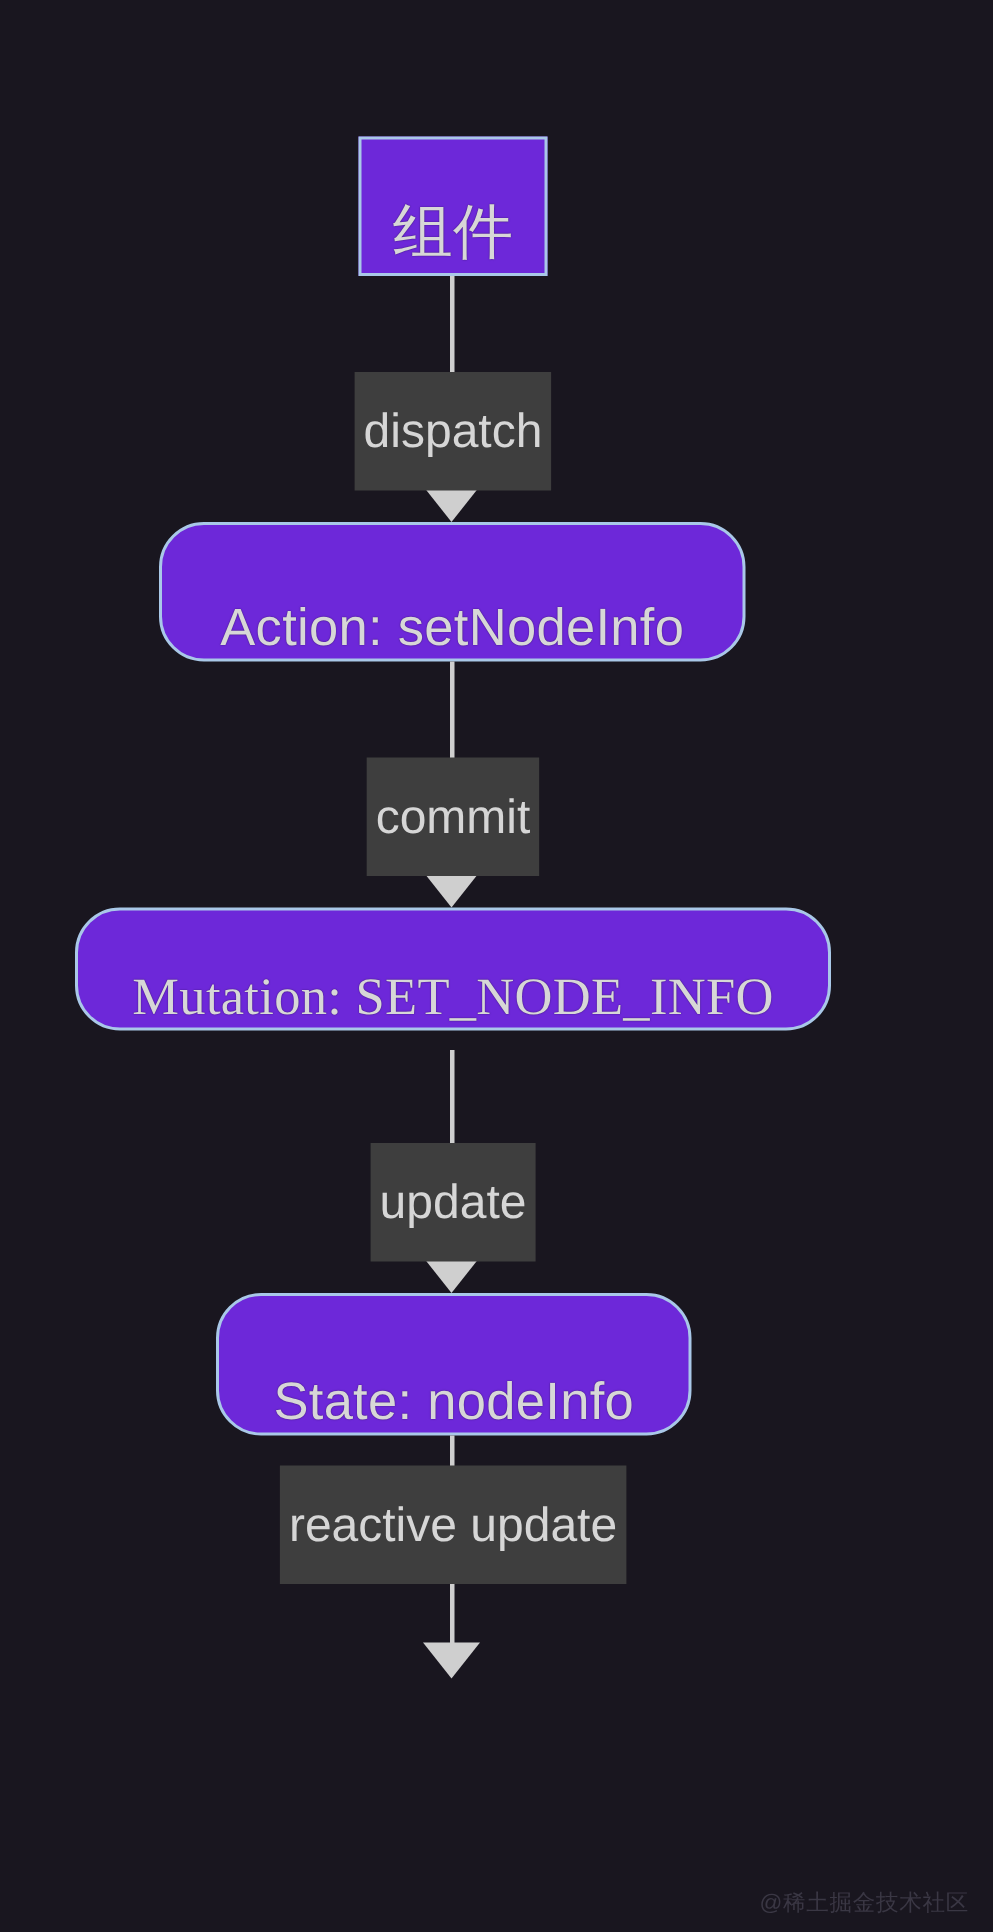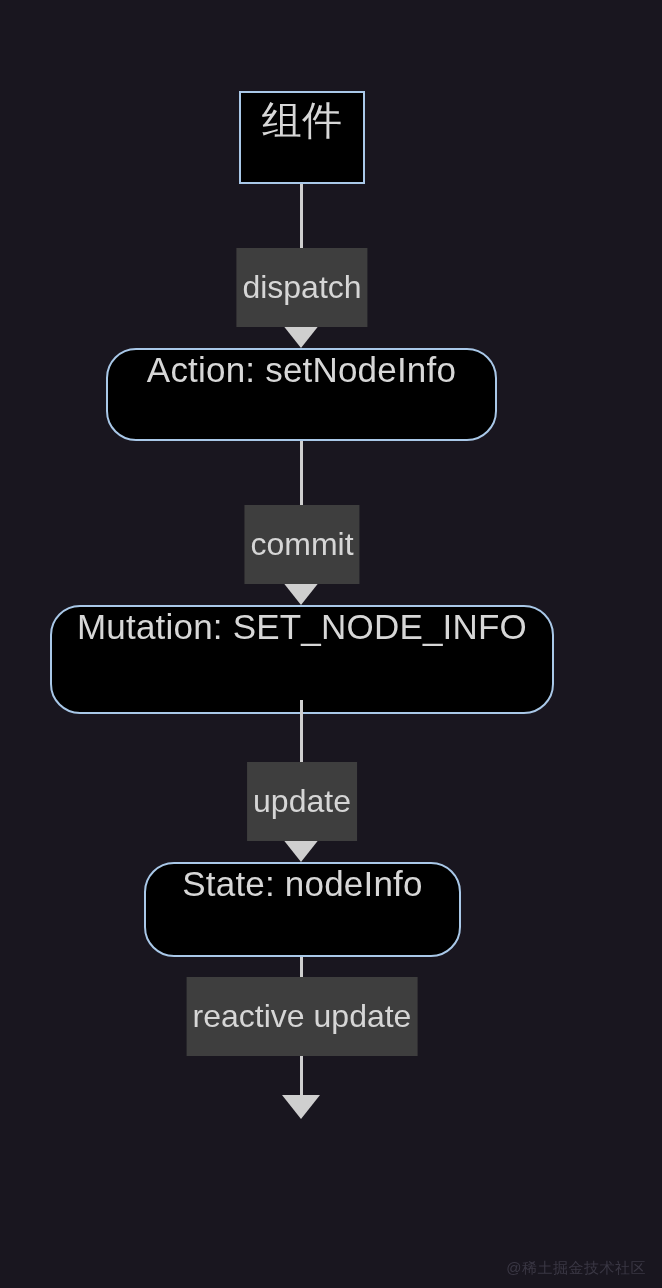--- a/index.html
+++ b/index.html
@@ -19,40 +19,40 @@
     position: absolute;
     inset: 0;
     width: 662px;
     height: 1288px;
   }
 
   
   .node {
     position: absolute;
     box-sizing: border-box;
-    background: #000000;
+    background: #6d28d9;
     border: 2px solid #a9c8e8;
     display: flex;
-    align-items: flex-start;
+    align-items: flex-end;
     justify-content: center;
     color: #d9d9d9;
     letter-spacing: 0.2px;
     white-space: nowrap;
   }
   .node-label {
     color: #d7d7d7;
     text-shadow: 0 0 1px rgba(0,0,0,0.6);
   }
 
   .node-cn { font-size: 40px; }
   .node-en { font-size: 35px; border-radius: 30px; }
 
   #node-component       { left: 239px; top: 91px;   width: 126px; height: 93px; }
   #node-action          { left: 106px; top: 348px;  width: 391px; height: 93px; }
-  #node-mutation        { left: 50px;  top: 605px;  width: 504px; height: 109px; }
+  #node-mutation        { left: 50px;  top: 605px;  width: 504px; height: 82px; font-family: Liberation Serif, serif; }
   #node-state           { left: 144px; top: 862px;  width: 317px; height: 95px; }
   #node-component-update{ left: 200px; top: 1119px; width: 205px; height: 95px; }
 
   
   .edge-line {
     position: absolute;
     left: 300px;
     width: 3px;
     background: #cfcfcf;
   }

